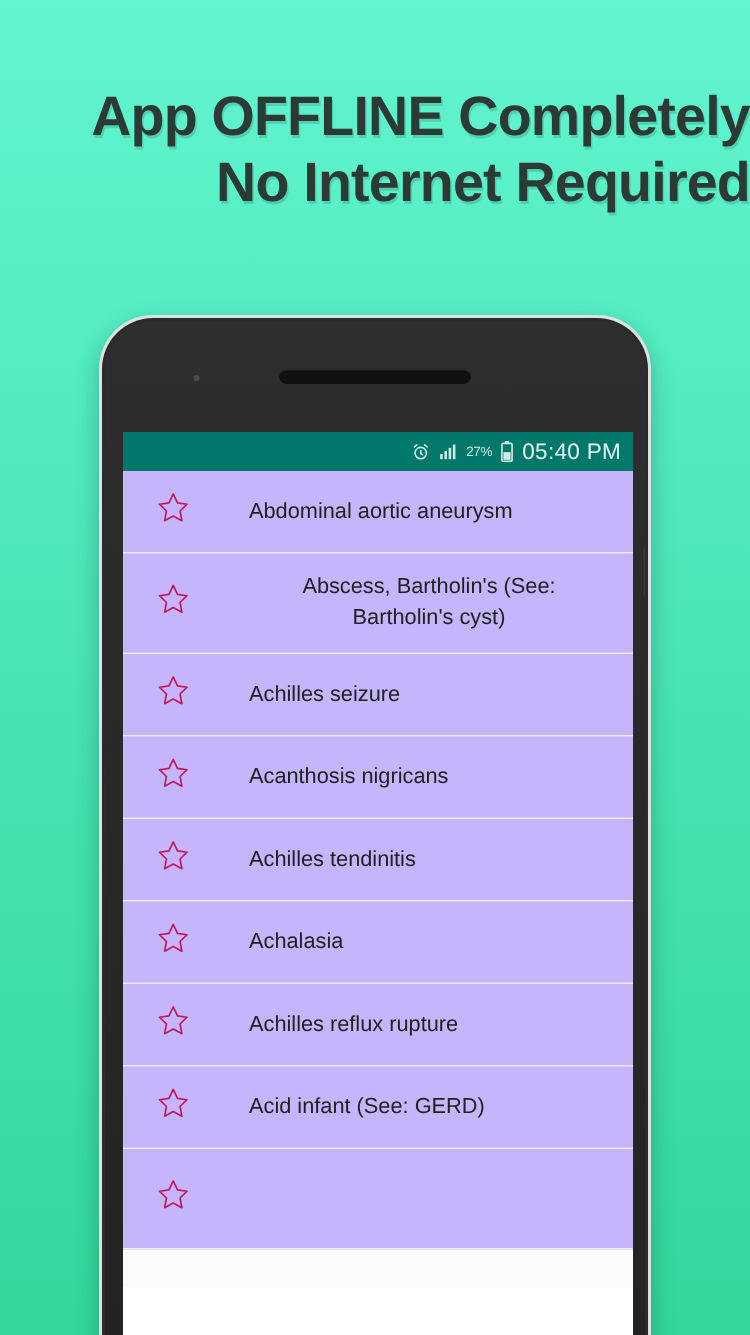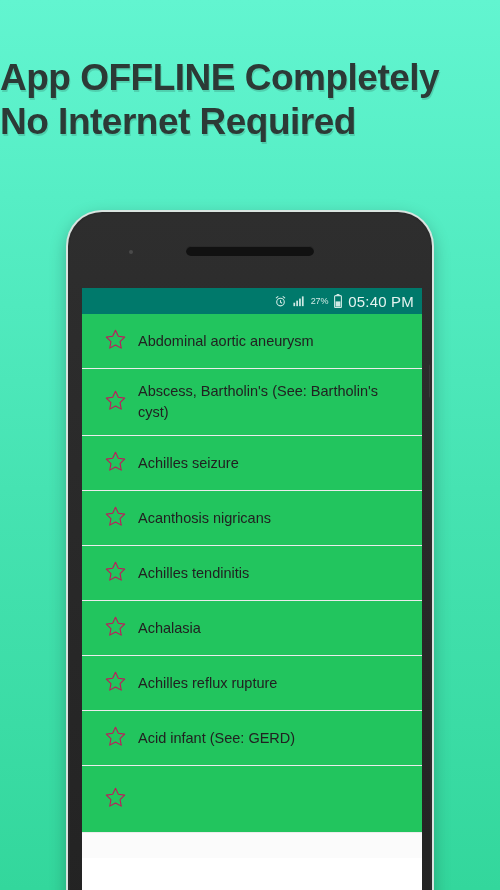--- a/index.html
+++ b/index.html
@@ -21,21 +21,21 @@
     overflow: hidden;
     background: linear-gradient(180deg, #62f5d0 0%, #56eec5 22%, #46e3b2 55%, #33d79c 100%);
   }
 
   
   #headline {
     position: absolute;
     top: 56px;
     left: 0;
     width: 500px;
-    text-align: left;
+    text-align: right;
     line-height: 1.18;
     letter-spacing: -0.5px;
   }
   #headline .hl-line {
     display: block;
     font-size: 37px;
     font-weight: bold;
     color: #2c3a36;
     text-shadow: 1px 2px 0 rgba(30,60,50,0.18);
     white-space: nowrap;
@@ -168,27 +168,28 @@
 
   
   #disease-list {
     background: #fbfbfb;
     height: 544px;
     overflow: hidden;
   }
   .list-item {
     display: flex;
     align-items: center;
-    background: #22c55e;
+    background: #c4b5fd;
     border-bottom: 1px solid #ececec;
     padding: 0 10px;
     min-height: 55px;
     box-sizing: border-box;
-  }
-  .list-item.two-line { min-height: 67px; }
+    gap: 28px;
+  }
+  .list-item.two-line { min-height: 67px; text-align: center; }
   .star-cell {
     width: 46px;
     flex: 0 0 46px;
     display: flex;
     align-items: center;
     justify-content: center;
   }
   .item-label {
     flex: 1;
     font-size: 14.5px;

